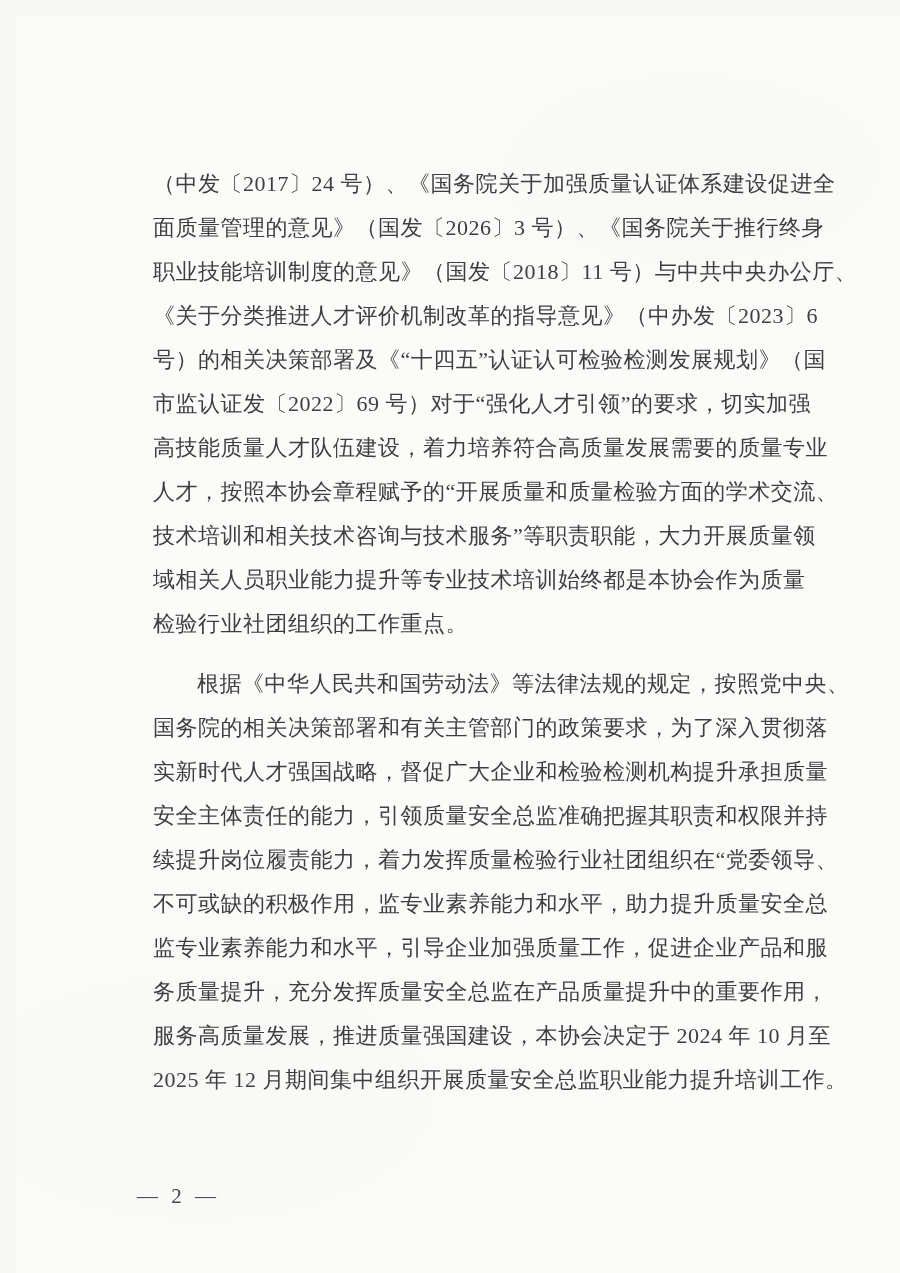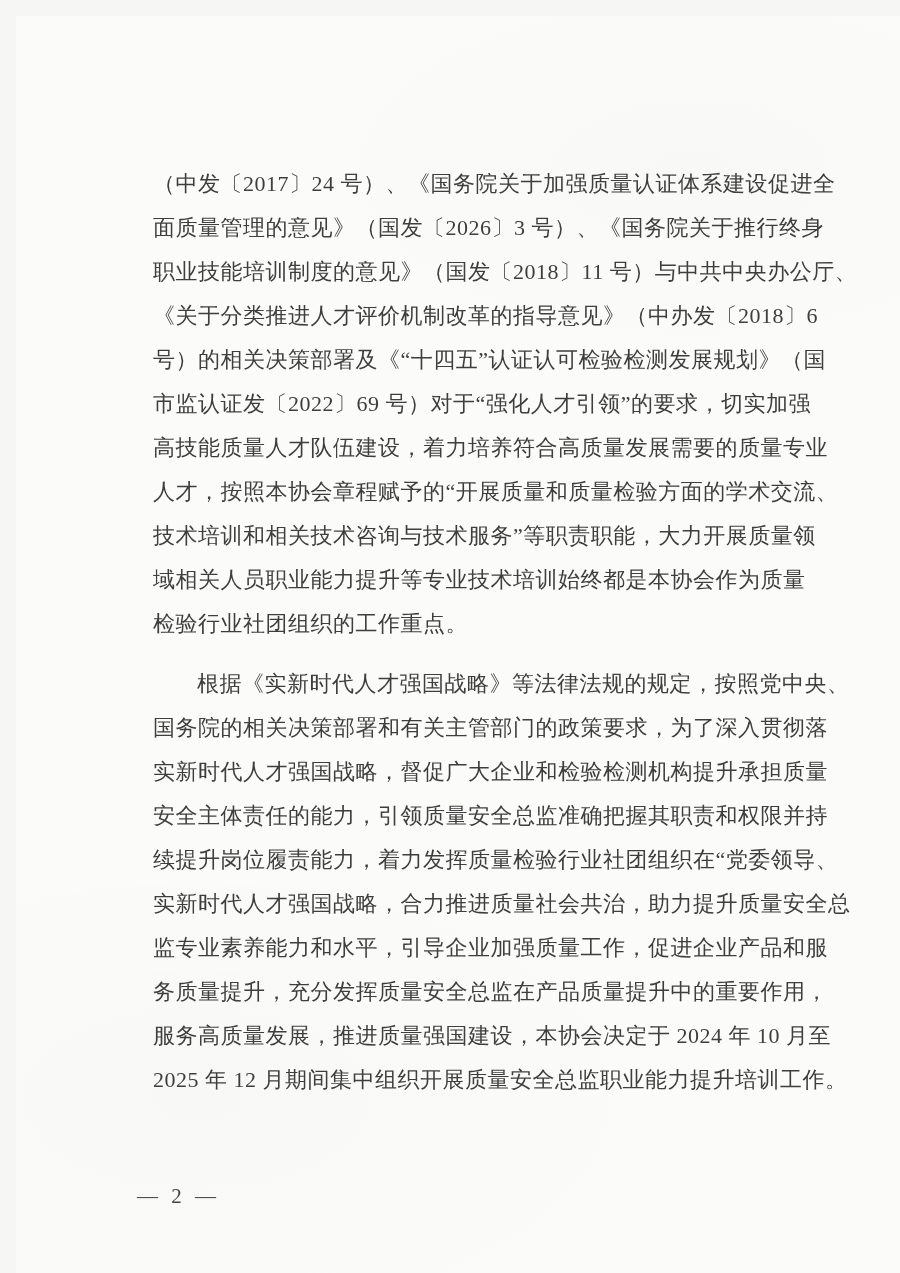--- a/index.html
+++ b/index.html
@@ -66,37 +66,37 @@
 <body>
 
 <div class="page">
 
   <div class="text-block">
 
     <div>
       <div class="line">（中发〔2017〕24 号）、《国务院关于加强质量认证体系建设促进全</div>
       <div class="line">面质量管理的意见》（国发〔2026〕3 号）、《国务院关于推行终身</div>
       <div class="line">职业技能培训制度的意见》（国发〔2018〕11 号）与中共中央办公厅、</div>
-      <div class="line">《关于分类推进人才评价机制改革的指导意见》（中办发〔2018〕6</div>
+      <div class="line">《关于分类推进人才评价机制改革的指导意见》（中办发〔2023〕6</div>
       <div class="line">号）的相关决策部署及《“十四五”认证认可检验检测发展规划》（国</div>
       <div class="line">市监认证发〔2022〕69 号）对于“强化人才引领”的要求，切实加强</div>
       <div class="line">高技能质量人才队伍建设，着力培养符合高质量发展需要的质量专业</div>
       <div class="line">人才，按照本协会章程赋予的“开展质量和质量检验方面的学术交流、</div>
       <div class="line">技术培训和相关技术咨询与技术服务”等职责职能，大力开展质量领</div>
       <div class="line">域相关人员职业能力提升等专业技术培训始终都是本协会作为质量</div>
       <div class="line end">检验行业社团组织的工作重点。</div>
     </div>
 
     <div>
-      <div class="line indent">根据《实新时代人才强国战略》等法律法规的规定，按照党中央、</div>
+      <div class="line indent">根据《中华人民共和国劳动法》等法律法规的规定，按照党中央、</div>
       <div class="line">国务院的相关决策部署和有关主管部门的政策要求，为了深入贯彻落</div>
       <div class="line">实新时代人才强国战略，督促广大企业和检验检测机构提升承担质量</div>
       <div class="line">安全主体责任的能力，引领质量安全总监准确把握其职责和权限并持</div>
       <div class="line">续提升岗位履责能力，着力发挥质量检验行业社团组织在“党委领导、</div>
-      <div class="line">实新时代人才强国战略，合力推进质量社会共治，助力提升质量安全总</div>
+      <div class="line">不可或缺的积极作用，监专业素养能力和水平，助力提升质量安全总</div>
       <div class="line">监专业素养能力和水平，引导企业加强质量工作，促进企业产品和服</div>
       <div class="line">务质量提升，充分发挥质量安全总监在产品质量提升中的重要作用，</div>
       <div class="line">服务高质量发展，推进质量强国建设，本协会决定于 2024 年 10 月至</div>
       <div class="line end">2025 年 12 月期间集中组织开展质量安全总监职业能力提升培训工作。</div>
     </div>
 
   </div>
 
   <div class="footer">— 2 —</div>
 

